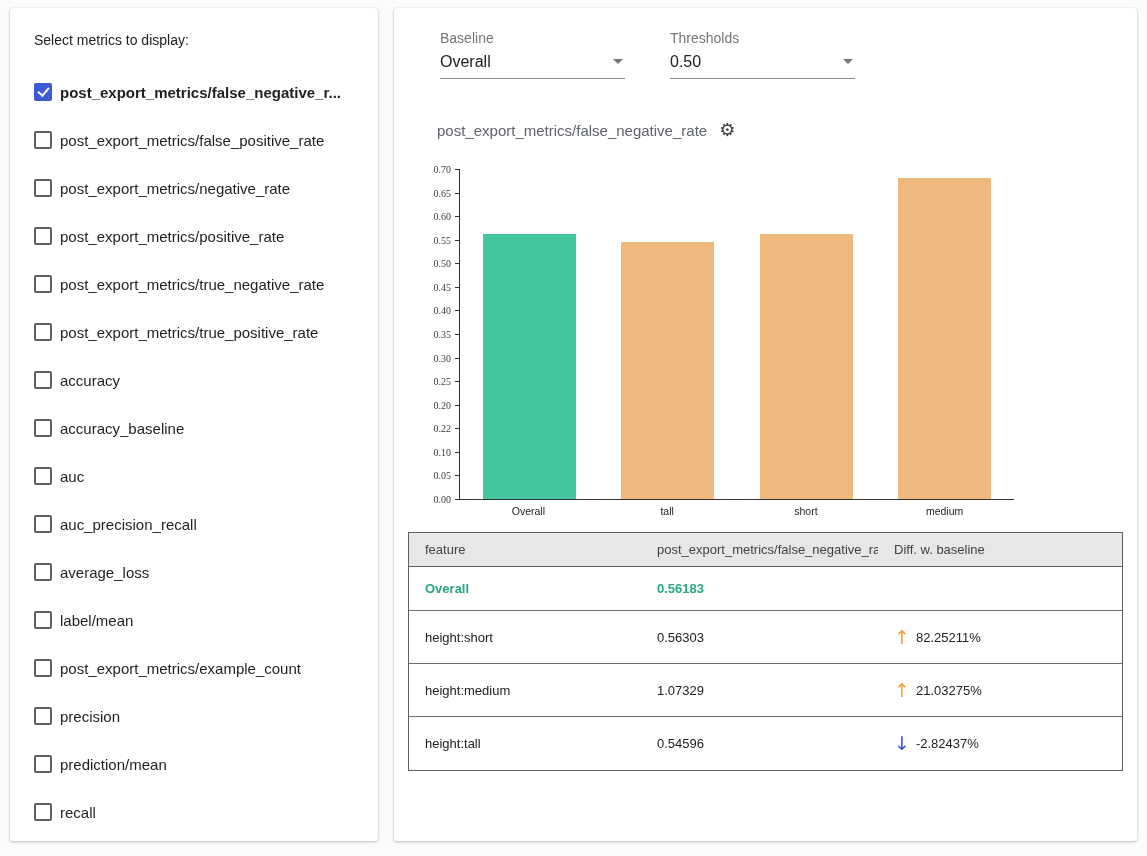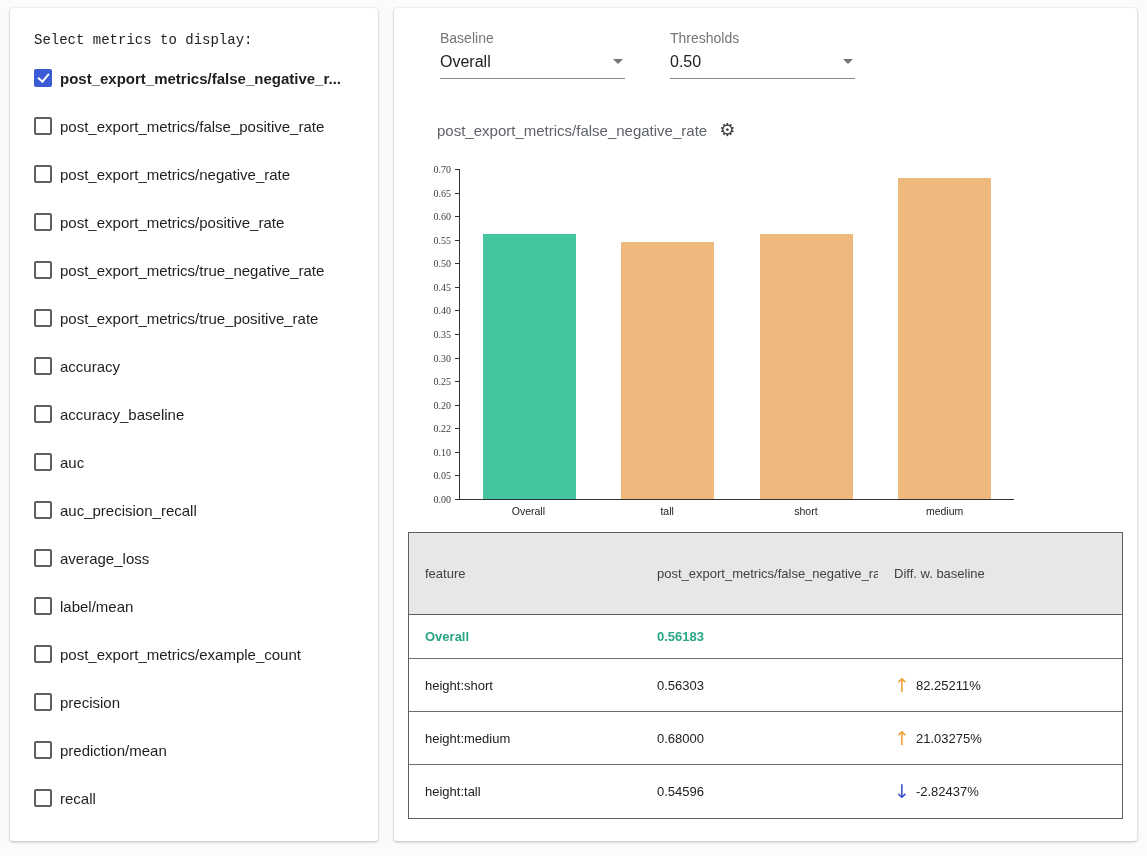--- a/index.html
+++ b/index.html
@@ -13,21 +13,21 @@
   .card {
     position: absolute; top: 8px; background: #fff;
     border-radius: 3px;
     box-shadow: 0 1px 3px rgba(0,0,0,0.25), 0 0 1px rgba(0,0,0,0.15);
     height: 833px;
   }
   .card-left  { left: 10px;  width: 368px; padding: 16px 20px 16px 24px; overflow: hidden; }
   .card-right { left: 394px; width: 743px; padding: 14px; }
 
   
-  .panel-title { font-size: 14px; color: #212121; margin: 8px 0 6px 0; font-family: Liberation Mono, monospace; }
+  .panel-title { font-size: 14px; color: #212121; margin: 8px 0 20px 0; }
   .metric-item { display: flex; align-items: center; height: 48px; cursor: pointer; }
   .checkbox {
     width: 18px; height: 18px; border: 2px solid #5f5f5f; border-radius: 2px;
     position: relative; flex: none; margin-right: 8px; background: #fff;
   }
   .checkbox.checked { background: #3b5bd6; border-color: #3b5bd6; }
   .checkbox.checked::after {
     content: ''; position: absolute; left: 4px; top: 0px;
     width: 5px; height: 9px; border: solid #fff; border-width: 0 2px 2px 0;
     transform: rotate(40deg);
@@ -76,21 +76,21 @@
   .bar { width: 67%; }
   .xlabels { display: flex; margin-left: 14px; width: 555px; margin-top: 5px; }
   .xlabel { flex: 1; text-align: center; font-size: 10.5px; color: #222; }
 
   
   .mtable { margin-top: 15px; border: 1px solid #5f5f5f; width: 715px; }
   .thead {
     display: grid; grid-template-columns: 232px 237px 1fr;
     background: #e7e7e7; border-bottom: 1px solid #5f5f5f;
   }
-  .thead .hcell { font-size: 13px; color: #424242; padding: 33px 16px; white-space: nowrap; overflow: hidden; }
+  .thead .hcell { font-size: 13px; color: #424242; padding: 9px 16px; white-space: nowrap; overflow: hidden; }
   .trow {
     display: grid; grid-template-columns: 232px 237px 1fr;
     border-bottom: 1px solid #6e6e6e; min-height: 53px; align-items: center;
   }
   .trow:last-child { border-bottom: none; }
   .trow.baseline { min-height: 44px; }
   .tcell { font-size: 13px; color: #212121; padding: 8px 16px; }
   .trow.baseline .feature, .trow.baseline .value { color: #2aa587; font-weight: bold; }
   .diff { display: flex; align-items: center; gap: 6px; }
   .arrow { font-size: 19px; line-height: 1; font-family: "DejaVu Sans", sans-serif; }
@@ -296,21 +296,21 @@
           <div class="trow">
             <div class="tcell feature">height:short</div>
             <div class="tcell value">0.56303</div>
             <div class="tcell diff">
               <span class="arrow up">↑</span>
               <span>82.25211%</span>
             </div>
           </div>
           <div class="trow">
             <div class="tcell feature">height:medium</div>
-            <div class="tcell value">0.68000</div>
+            <div class="tcell value">1.07329</div>
             <div class="tcell diff">
               <span class="arrow up">↑</span>
               <span>21.03275%</span>
             </div>
           </div>
           <div class="trow">
             <div class="tcell feature">height:tall</div>
             <div class="tcell value">0.54596</div>
             <div class="tcell diff">
               <span class="arrow down">↓</span>

